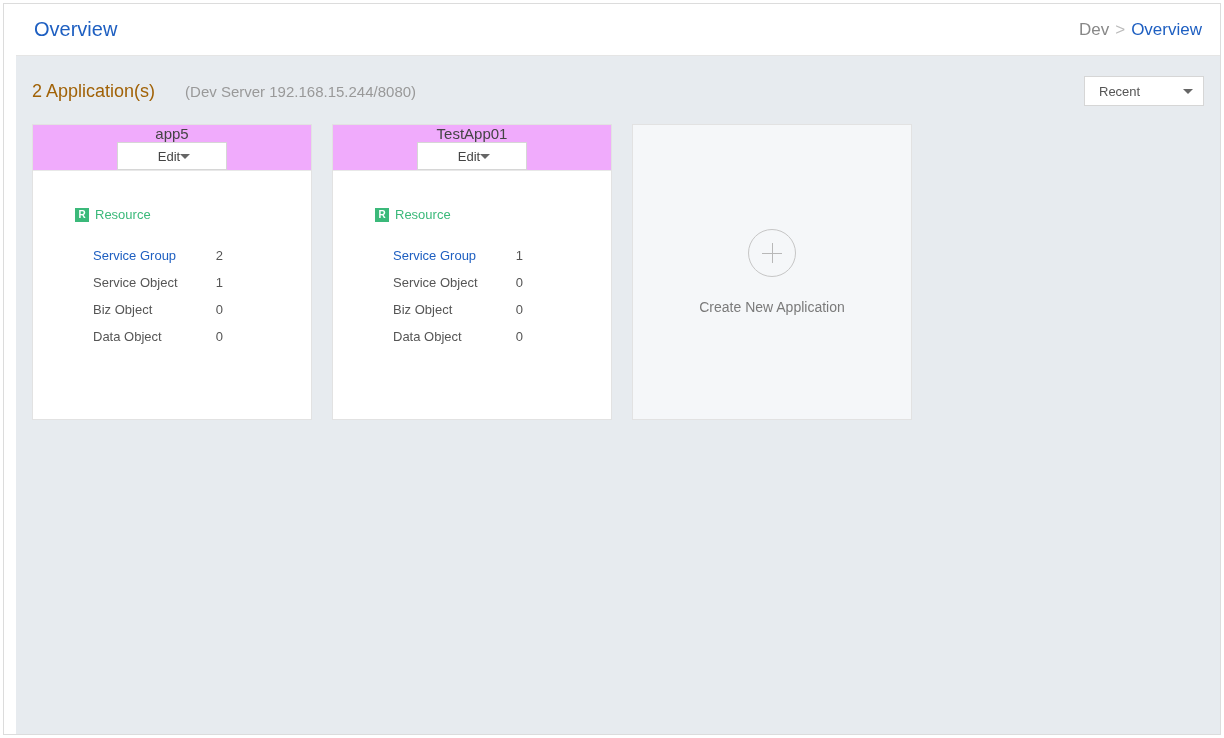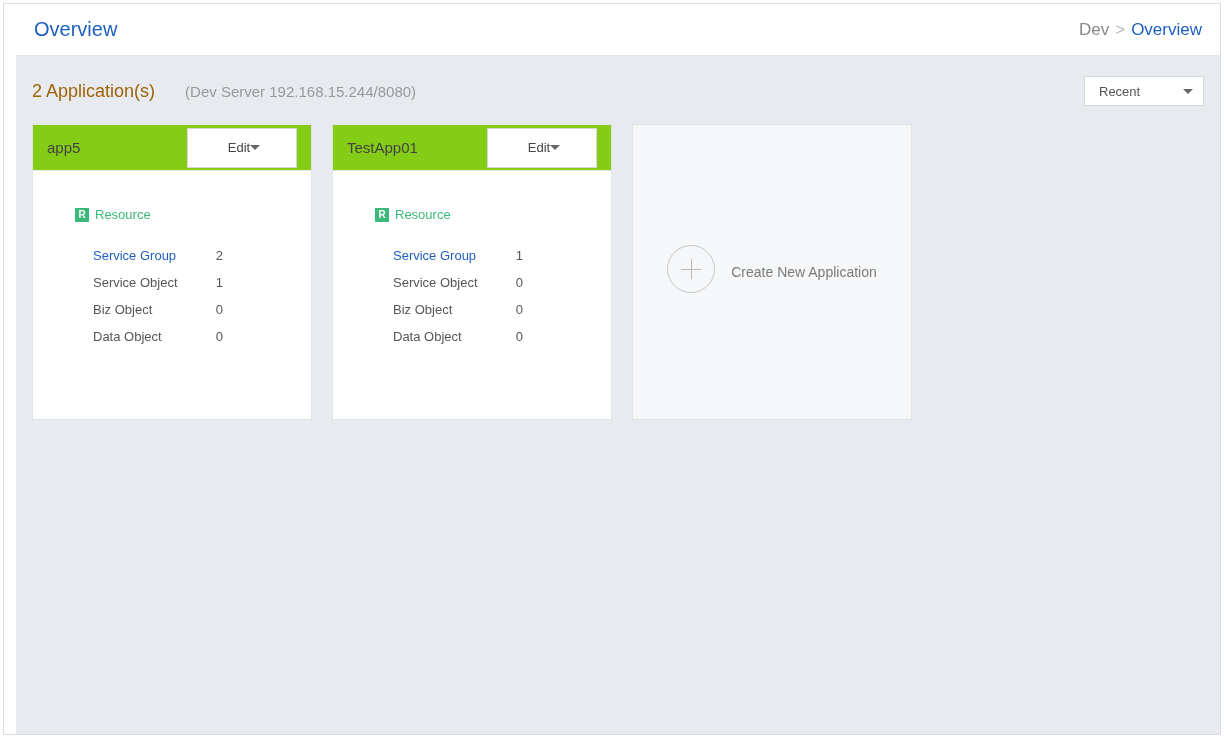--- a/index.html
+++ b/index.html
@@ -108,25 +108,26 @@
     width: 280px;
     height: 296px;
     background: #fff;
     border: 1px solid #e2e2e2;
     display: flex;
     flex-direction: column;
   }
   .card-head {
     height: 46px;
     border-bottom: 1px solid #e8e8e8;
-    background: #84cc16;
+    background: #f0abfc;
     display: flex;
     align-items: center;
     justify-content: space-between;
     padding: 0 14px;
+    flex-direction: column;
   }
   .card-title {
     font-size: 15px;
     color: #444;
   }
   .edit-dd {
     width: 110px;
     height: 40px;
     border: 1px solid #d6d6d6;
     background: #fff;
@@ -181,21 +182,21 @@
   .stat.link .stat-label { color: #1e5fc1; cursor: pointer; }
   .stat-value { color: #555; }
 
   
   .create-card {
     width: 280px;
     height: 296px;
     border: 1px solid #e2e2e2;
     background: #f5f7f9;
     display: flex;
-    flex-direction: row;
+    flex-direction: column;
     align-items: center;
     justify-content: center;
     gap: 16px;
     cursor: pointer;
   }
   .plus-circle {
     width: 48px; height: 48px;
     border: 1px solid #c6c6c6;
     border-radius: 50%;
     display: flex;

